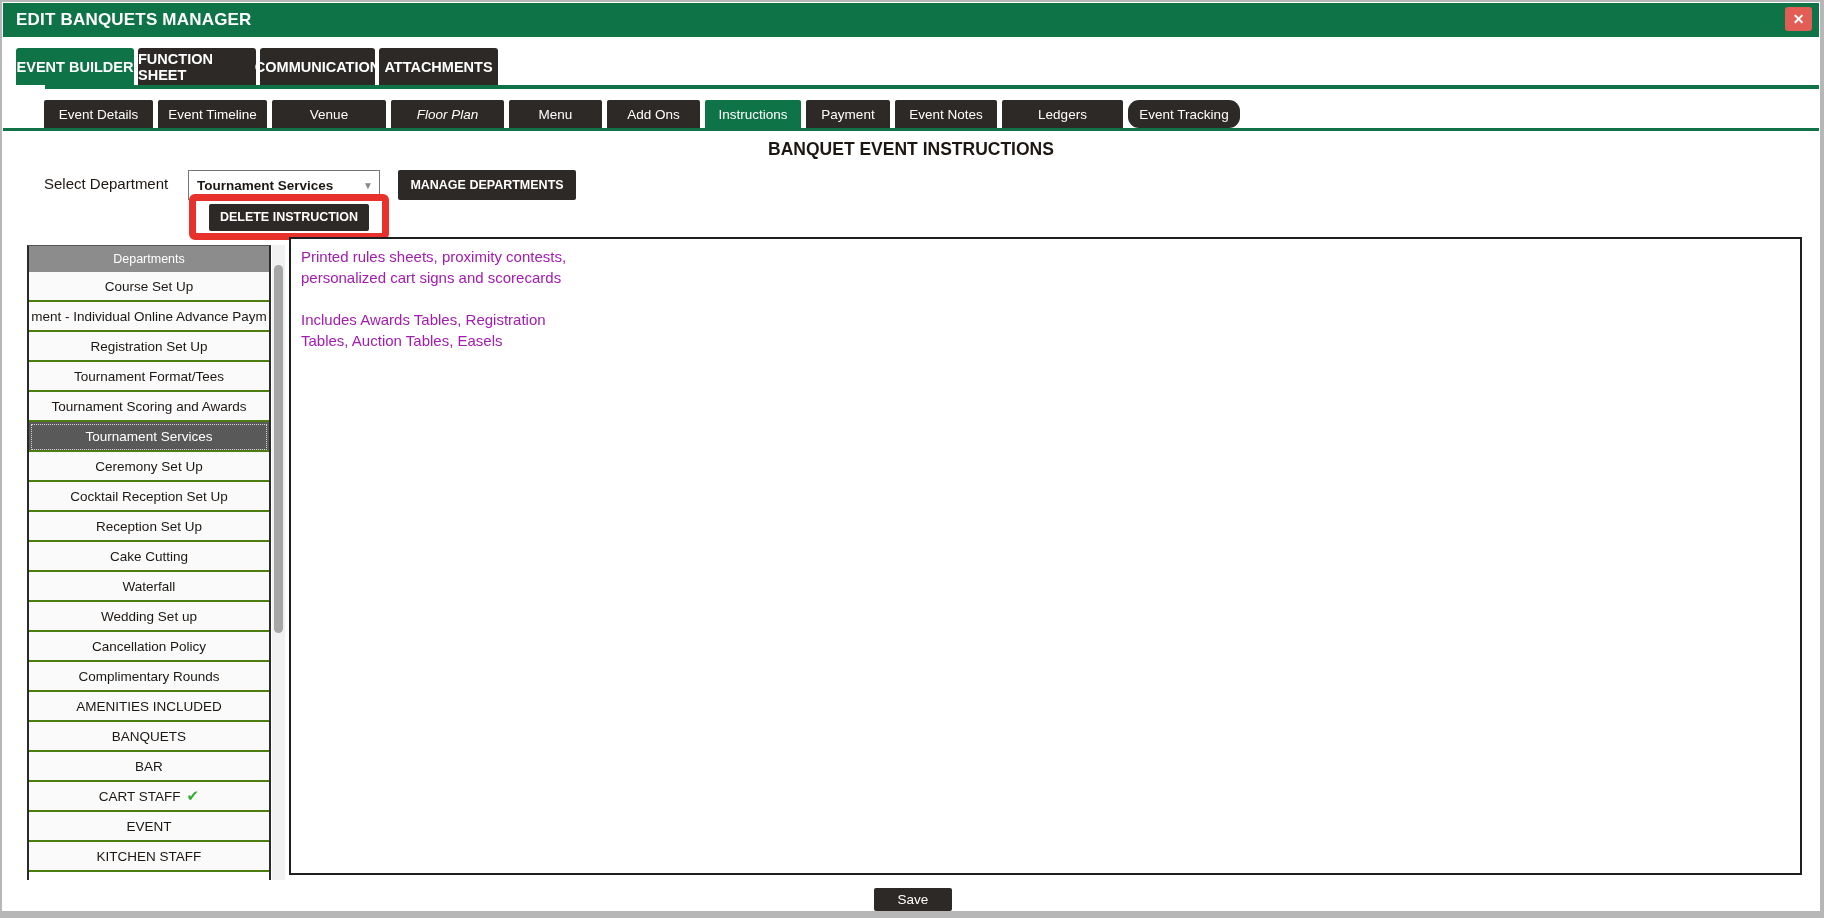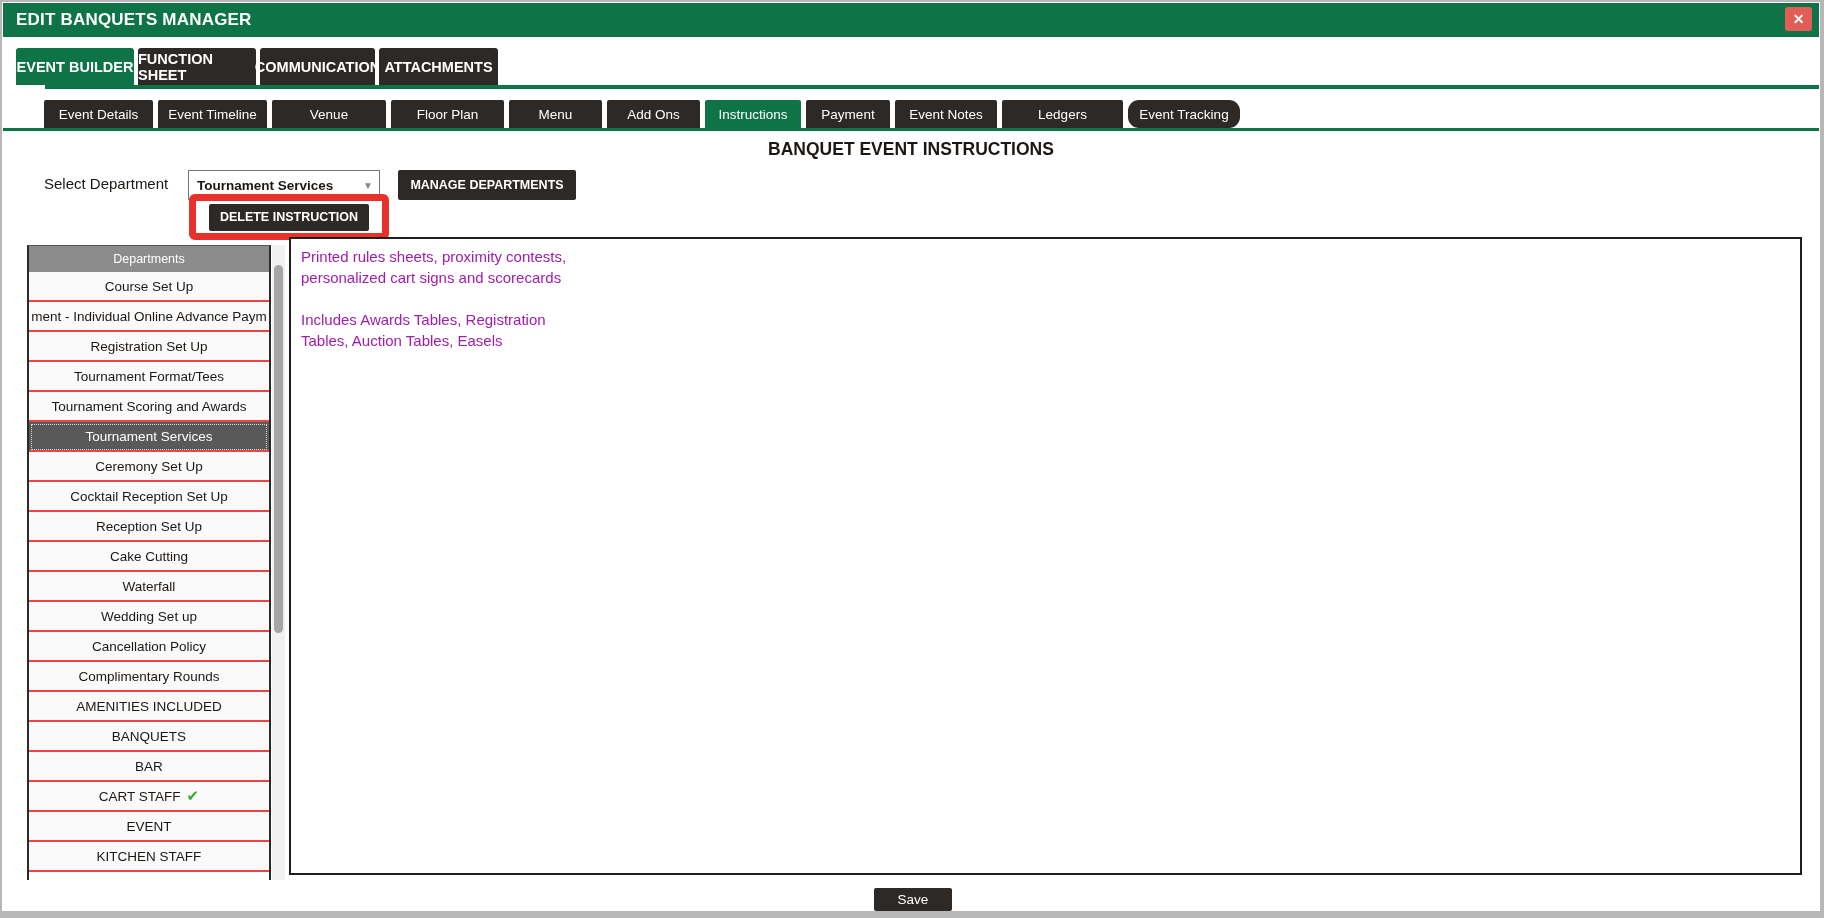--- a/index.html
+++ b/index.html
@@ -33,21 +33,21 @@
   .dept-select .arrow{width:22px;text-align:center;color:#8a8a8a;font-size:10px;}
   .btn-dark{background:#2d2926;color:#fff;border:none;font-family:"Liberation Sans",sans-serif;cursor:pointer;}
   .manage-btn{position:absolute;left:396px;top:168px;width:178px;height:30px;font-weight:bold;font-size:12.5px;border-radius:2px;}
   .delete-wrap{position:absolute;left:187px;top:192px;width:200px;height:46px;border:7px solid #e8312a;border-radius:6px;
                box-sizing:border-box;display:flex;align-items:center;justify-content:center;background:#fff;}
   .delete-btn{width:160px;height:27px;font-weight:bold;font-size:12.5px;border-radius:2px;}
   
   .dept-list{position:absolute;left:25px;top:243px;width:244px;height:635px;box-sizing:border-box;
              border-left:2px solid #2a2a2a;border-right:2px solid #2a2a2a;border-top:1px solid #555;overflow:hidden;background:#fff;}
   .dept-header{height:26px;background:#8c8c8c;color:#fff;font-size:12.5px;display:flex;align-items:center;justify-content:center;}
-  .dept-row{height:30px;box-sizing:border-box;border-bottom:2px solid #ef4444;background:#fafafa;color:#1c1713;
+  .dept-row{height:30px;box-sizing:border-box;border-bottom:2px solid #4d7c0f;background:#fafafa;color:#1c1713;
             font-size:13.5px;display:flex;align-items:center;justify-content:center;cursor:pointer;
             white-space:nowrap;overflow:hidden;}
   .dept-row.selected{background:#595959;color:#fff;outline:1px dotted #d8d8d8;outline-offset:-3px;}
   .dept-row .check{color:#2fae2f;font-size:15px;margin-left:6px;}
   
   .list-scroll{position:absolute;left:270px;top:243px;width:13px;height:635px;background:#f1f1f1;}
   .list-thumb{position:absolute;left:2px;top:20px;width:9px;height:368px;background:#a6a6a6;border-radius:5px;cursor:pointer;}
   
   .text-area{position:absolute;left:287px;top:235px;width:1513px;height:638px;box-sizing:border-box;
              border:2px solid #1f1f1f;background:#fff;cursor:text;}
@@ -72,21 +72,21 @@
       <div class="ptab" style="width: 118px;">FUNCTION SHEET</div>
       <div class="ptab" style="width: 115px;">COMMUNICATION</div>
       <div class="ptab" style="width: 119px;">ATTACHMENTS</div>
     </div>
   <div class="punderline"></div>
 
   <div class="stabs">
       <div class="stab" style="width: 109px;">Event Details</div>
       <div class="stab" style="width: 109px;">Event Timeline</div>
       <div class="stab" style="width: 114px;">Venue</div>
-      <div class="stab" style="width: 113px;">Floor Plan</div>
+      <div class="stab" style="width: 113px; font-style: italic;">Floor Plan</div>
       <div class="stab" style="width: 93px;">Menu</div>
       <div class="stab" style="width: 93px;">Add Ons</div>
       <div class="stab active" style="width: 96px;">Instructions</div>
       <div class="stab" style="width: 84px;">Payment</div>
       <div class="stab" style="width: 102px;">Event Notes</div>
       <div class="stab" style="width: 121px;">Ledgers</div>
       <div class="stab" style="width: 112px; border-radius: 11px;">Event Tracking</div>
     </div>
   <div class="sunderline"></div>
 

